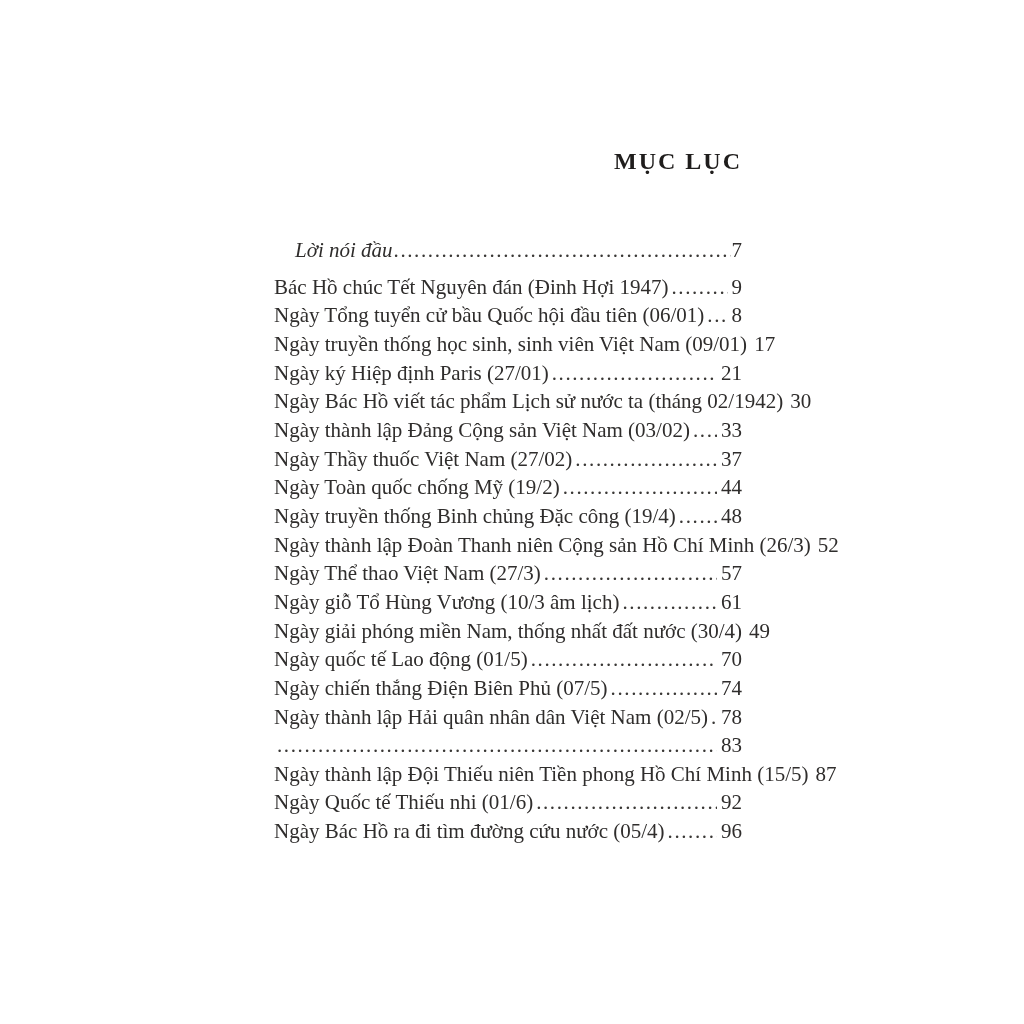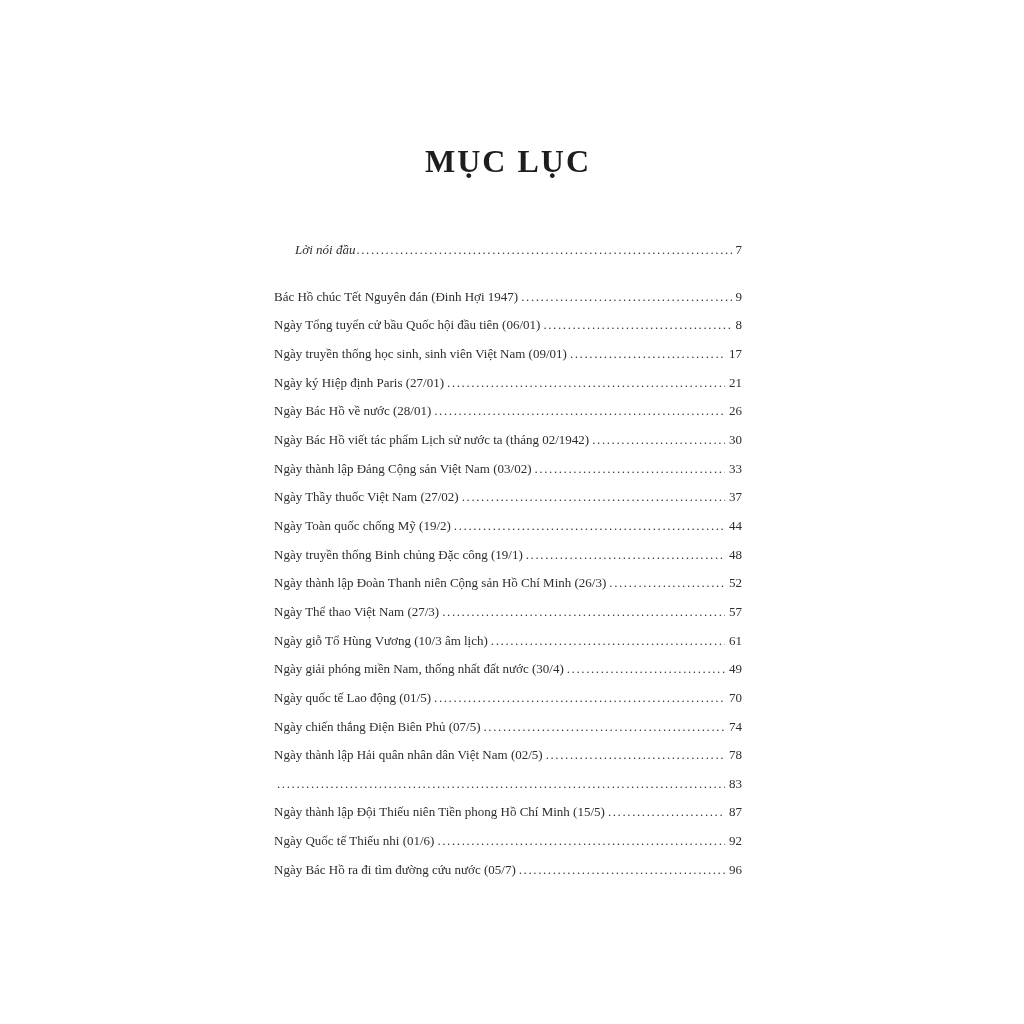--- a/index.html
+++ b/index.html
@@ -13,32 +13,32 @@
   }
   .sheet {
     position: absolute;
     left: 274px;
     top: 0;
     width: 468px;
     color: #2f2d2c;
   }
   .toc-title {
     margin: 147px 0 0 0;
-    text-align: center;
-    font-size: 32px;
+    text-align: right;
+    font-size: 24px;
     font-weight: bold;
     letter-spacing: 2px;
     color: #1f1d1c;
     line-height: 28px;
   }
   .row {
     display: flex;
     align-items: flex-end;
     line-height: 28.65px;
-    font-size: 13px;
+    font-size: 21px;
     white-space: nowrap;
   }
   .row .label {
     white-space: nowrap;
     flex: 0 0 auto;
   }
   .row .dots {
     flex: 1 1 0;
     min-width: 0;
     overflow: hidden;
@@ -61,21 +61,21 @@
   .preface-row .label {
     font-style: italic;
   }
   .preface-row .dots {
     margin-left: 1px;
   }
   .preface-row .pnum {
     padding-left: 1px;
   }
   .toc-list {
-    margin-top: 18px;
+    margin-top: 8px;
   }
 </style>
 </head>
 <body>
 
 <div class="sheet">
   <h1 class="toc-title">MỤC LỤC</h1>
 
   <div class="row preface-row">
     <span class="label">Lời nói đầu</span>
@@ -101,25 +101,20 @@
     <span class="dots"></span>
     <span class="pnum">17</span>
   </div>
 
   <div class="row">
     <span class="label">Ngày ký Hiệp định Paris (27/01)</span>
     <span class="dots"></span>
     <span class="pnum">21</span>
   </div>
 
-  <div class="row">
-    <span class="label">Ngày Bác Hồ về nước (28/01)</span>
-    <span class="dots"></span>
-    <span class="pnum">26</span>
-  </div>
 
   <div class="row">
     <span class="label">Ngày Bác Hồ viết tác phẩm Lịch sử nước ta (tháng 02/1942)</span>
     <span class="dots"></span>
     <span class="pnum">30</span>
   </div>
 
   <div class="row">
     <span class="label">Ngày thành lập Đảng Cộng sản Việt Nam (03/02)</span>
     <span class="dots"></span>
@@ -133,21 +128,21 @@
   </div>
 
 
   <div class="row">
     <span class="label">Ngày Toàn quốc chống Mỹ (19/2)</span>
     <span class="dots"></span>
     <span class="pnum">44</span>
   </div>
 
   <div class="row">
-    <span class="label">Ngày truyền thống Binh chủng Đặc công (19/1)</span>
+    <span class="label">Ngày truyền thống Binh chủng Đặc công (19/4)</span>
     <span class="dots"></span>
     <span class="pnum">48</span>
   </div>
 
   <div class="row">
     <span class="label">Ngày thành lập Đoàn Thanh niên Cộng sản Hồ Chí Minh (26/3)</span>
     <span class="dots"></span>
     <span class="pnum">52</span>
   </div>
 
@@ -198,18 +193,18 @@
     <span class="pnum">87</span>
   </div>
 
   <div class="row">
     <span class="label">Ngày Quốc tế Thiếu nhi (01/6)</span>
     <span class="dots"></span>
     <span class="pnum">92</span>
   </div>
 
   <div class="row">
-    <span class="label">Ngày Bác Hồ ra đi tìm đường cứu nước (05/7)</span>
+    <span class="label">Ngày Bác Hồ ra đi tìm đường cứu nước (05/4)</span>
     <span class="dots"></span>
     <span class="pnum">96</span>
   </div>
 </div>
 </div>
 
 </body></html>

